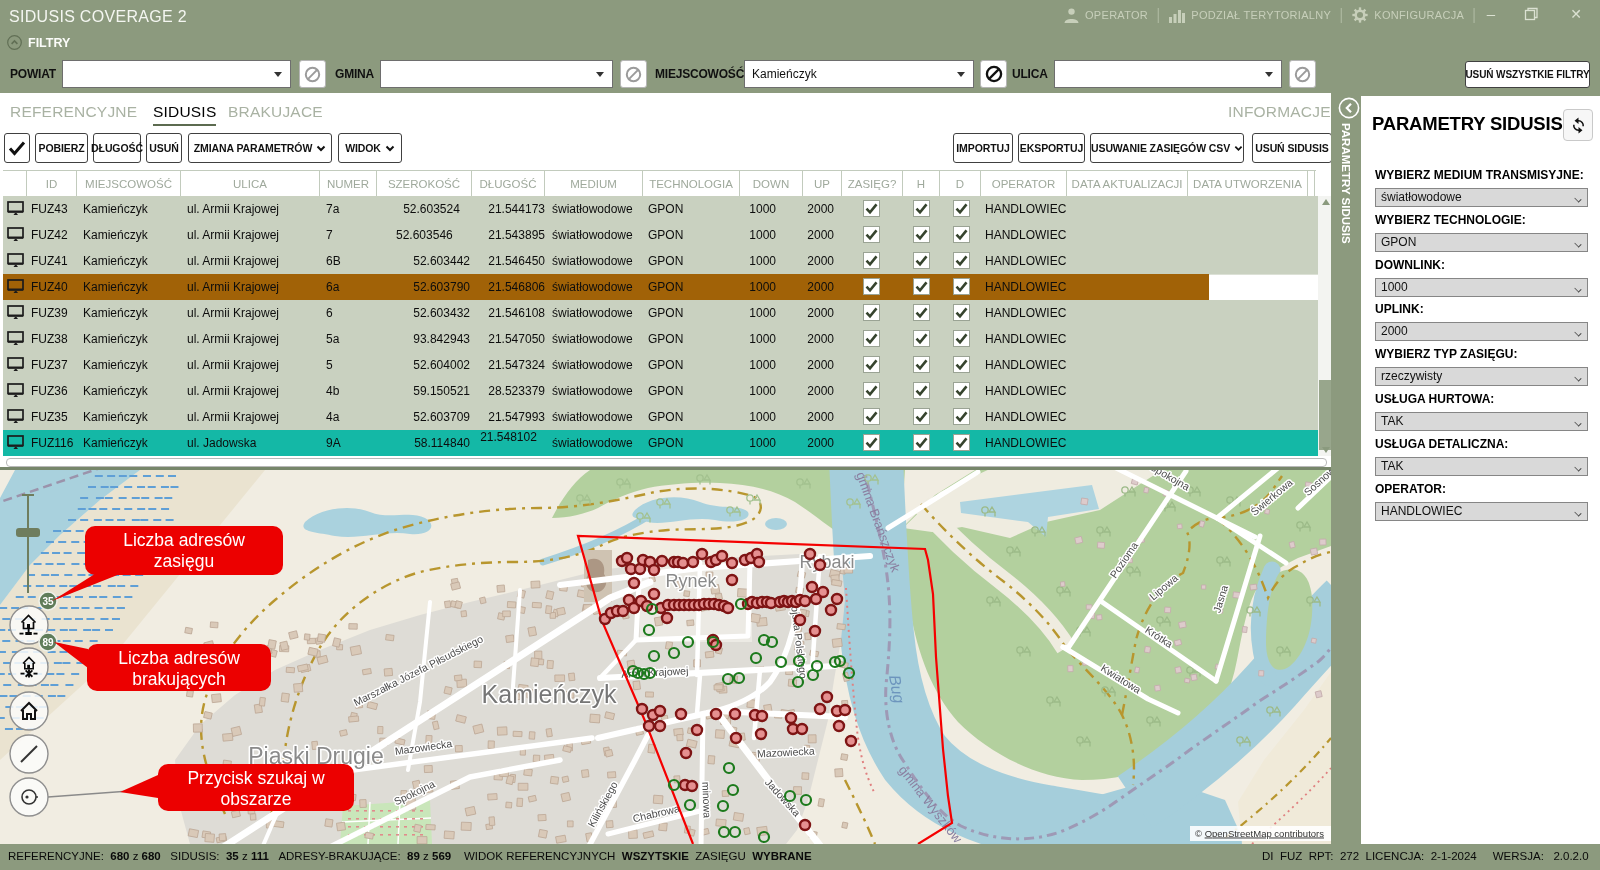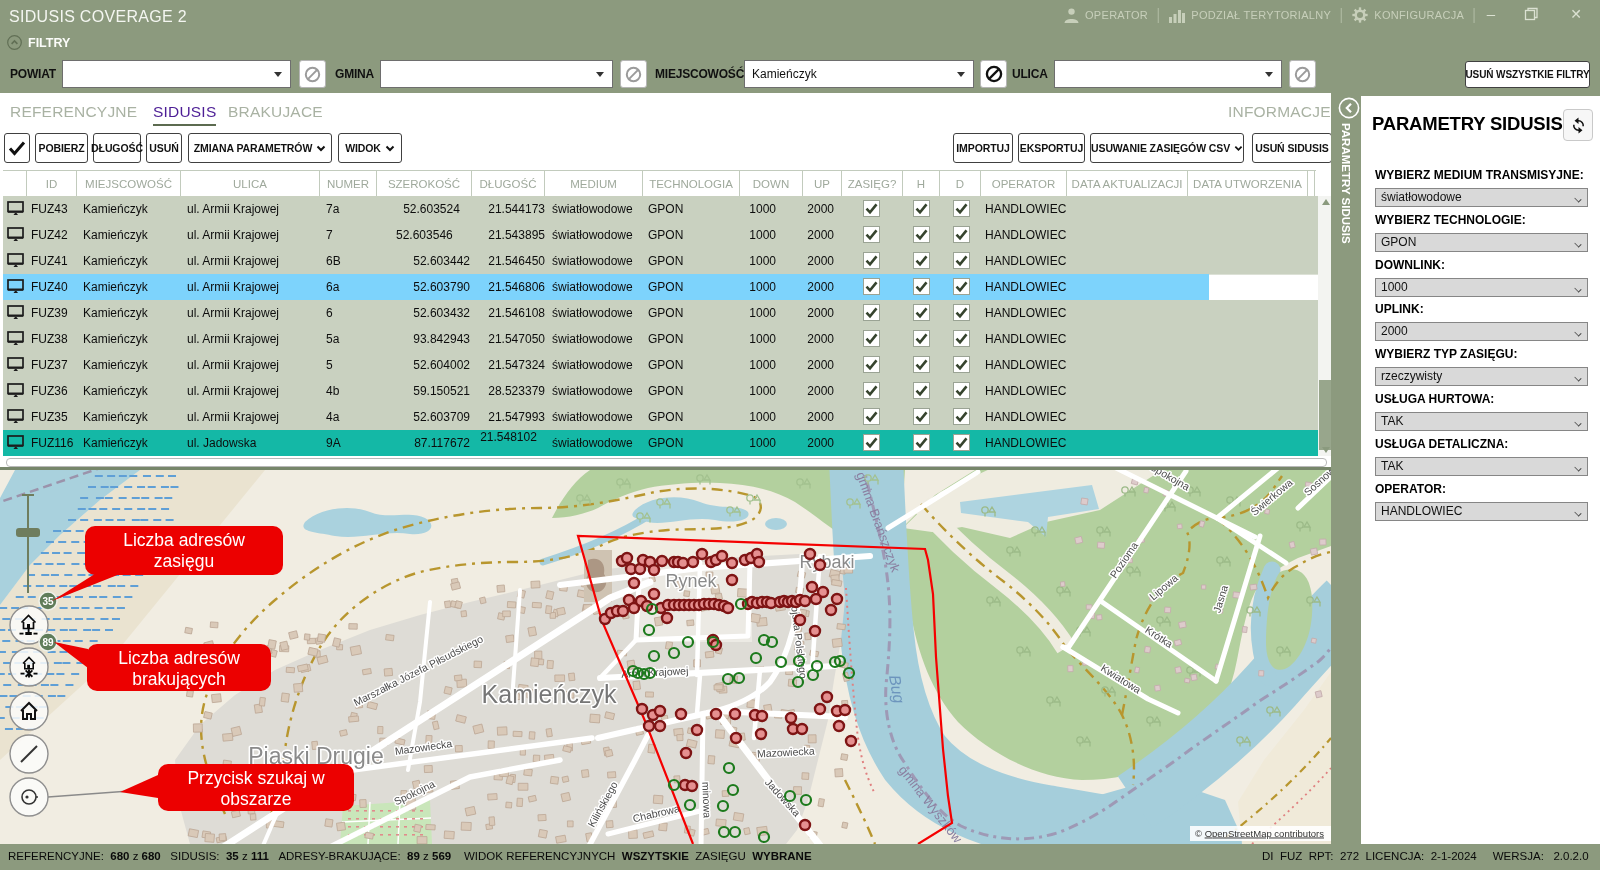--- a/index.html
+++ b/index.html
@@ -100,21 +100,21 @@
     <svg width="17" height="17" viewBox="0 0 17 17">
       <circle cx="8.5" cy="8.5" r="6.7" fill="none" stroke="#9b9b9b" stroke-width="2"></circle>
       <line x1="3.9" y1="13.1" x2="13.1" y2="3.9" stroke="#9b9b9b" stroke-width="2"></line>
     </svg>
   </div>
 <div class="btn" style="left:1465px;top:61px;width:125px;height:27px;font-size:10px">USUŃ WSZYSTKIE FILTRY</div>
 
 <div class="abs" style="left:0px;top:93px;width:1331px;height:374px;background:#fff"></div>
 
 <div class="tab" style="left:10px;top:103px">REFERENCYJNE</div>
-<div class="tab" style="left:153px;top:103px;color:#4c1d95;border-bottom:2px solid #5c6b50;padding-bottom:3px">SIDUSIS</div>
+<div class="tab" style="left:153px;top:103px;color:#000000;border-bottom:2px solid #5c6b50;padding-bottom:3px">SIDUSIS</div>
 <div class="tab" style="left:228px;top:103px">BRAKUJACE</div>
 <div class="tab" style="left:1228px;top:103px">INFORMACJE</div>
 
 <div class="btn" style="left:4px;top:133px;width:26px;height:30px">
     <svg width="18" height="16" viewBox="0 0 18 16">
       <path d="M2 8.5 L6.5 13.5 L16 2.5" fill="none" stroke="#111" stroke-width="3"></path>
     </svg>
   </div>
 <div class="btn" style="left:35px;top:133px;width:53px;height:30px">POBIERZ</div>
 <div class="btn" style="left:93px;top:133px;width:48px;height:30px">DŁUGOŚĆ</div>
@@ -237,21 +237,21 @@
       <svg style="position:absolute;left:913px;top:4px" width="17" height="17" viewBox="0 0 17 17">
         <rect x="0.5" y="0.5" width="16" height="16" fill="#fff" stroke="#9aa394" stroke-width="1"></rect>
         <path d="M3.5 8.6 L7 12.3 L13.5 4.4" fill="none" stroke="#36442e" stroke-width="2.6"></path>
       </svg>
       <svg style="position:absolute;left:953px;top:4px" width="17" height="17" viewBox="0 0 17 17">
         <rect x="0.5" y="0.5" width="16" height="16" fill="#fff" stroke="#9aa394" stroke-width="1"></rect>
         <path d="M3.5 8.6 L7 12.3 L13.5 4.4" fill="none" stroke="#36442e" stroke-width="2.6"></path>
       </svg>
       <div class="cell" style="left:985px;top:6px">HANDLOWIEC</div>
     </div>
-    <div class="abs" style="left:0;top:78px;width:1209px;height:26px;background:#7dd3fc;border-bottom:1px solid rgba(255,255,255,0.35)">
+    <div class="abs" style="left:0;top:78px;width:1209px;height:26px;background:#a16207;border-bottom:1px solid rgba(255,255,255,0.35)">
       <svg style="position:absolute;left:7px;top:5px" width="17" height="15" viewBox="0 0 17 15">
         <rect x="1" y="1" width="15" height="9.5" fill="none" stroke="#1c1c1c" stroke-width="1.7"></rect>
         <line x1="1" y1="10.8" x2="16" y2="10.8" stroke="#1c1c1c" stroke-width="2"></line>
         <path d="M 6.5,14 L 8,12 L 9.5,12 L 11,14 Z" fill="#1c1c1c"></path>
       </svg>
       <div class="cell" style="left:31px;top:6px">FUZ40</div>
       <div class="cell" style="left:83px;top:6px">Kamieńczyk</div>
       <div class="cell" style="left:187px;top:6px">ul. Armii Krajowej</div>
       <div class="cell" style="left:326px;top:6px">6a</div>
       <div class="cell" style="left:377px;top:6px;width:93px;text-align:right">52.603790</div>
@@ -427,21 +427,21 @@
     <div class="abs" style="left:0;top:234px;width:1318px;height:26px;background:#14b8a6;border-bottom:1px solid rgba(255,255,255,0.35)">
       <svg style="position:absolute;left:7px;top:5px" width="17" height="15" viewBox="0 0 17 15">
         <rect x="1" y="1" width="15" height="9.5" fill="none" stroke="#1c1c1c" stroke-width="1.7"></rect>
         <line x1="1" y1="10.8" x2="16" y2="10.8" stroke="#1c1c1c" stroke-width="2"></line>
         <path d="M 6.5,14 L 8,12 L 9.5,12 L 11,14 Z" fill="#1c1c1c"></path>
       </svg>
       <div class="cell" style="left:31px;top:6px">FUZ116</div>
       <div class="cell" style="left:83px;top:6px">Kamieńczyk</div>
       <div class="cell" style="left:187px;top:6px">ul. Jadowska</div>
       <div class="cell" style="left:326px;top:6px">9A</div>
-      <div class="cell" style="left:377px;top:6px;width:93px;text-align:right">87.117672</div>
+      <div class="cell" style="left:377px;top:6px;width:93px;text-align:right">58.114840</div>
       <div class="cell" style="left:472px;top:0;width:73px;text-align:center">21.548102</div>
       <div class="cell" style="left:552px;top:6px">światłowodowe</div>
       <div class="cell" style="left:648px;top:6px">GPON</div>
       <div class="cell" style="left:740px;top:6px;width:36px;text-align:right">1000</div>
       <div class="cell" style="left:798px;top:6px;width:36px;text-align:right">2000</div>
       <svg style="position:absolute;left:863px;top:4px" width="17" height="17" viewBox="0 0 17 17">
         <rect x="0.5" y="0.5" width="16" height="16" fill="#fff" stroke="#9aa394" stroke-width="1"></rect>
         <path d="M3.5 8.6 L7 12.3 L13.5 4.4" fill="none" stroke="#36442e" stroke-width="2.6"></path>
       </svg>
       <svg style="position:absolute;left:913px;top:4px" width="17" height="17" viewBox="0 0 17 17">

